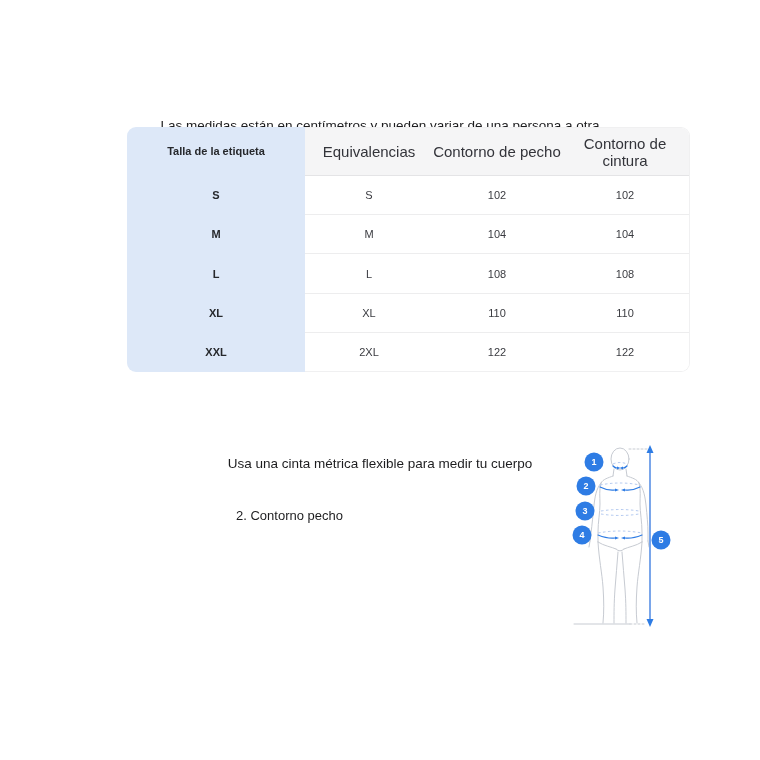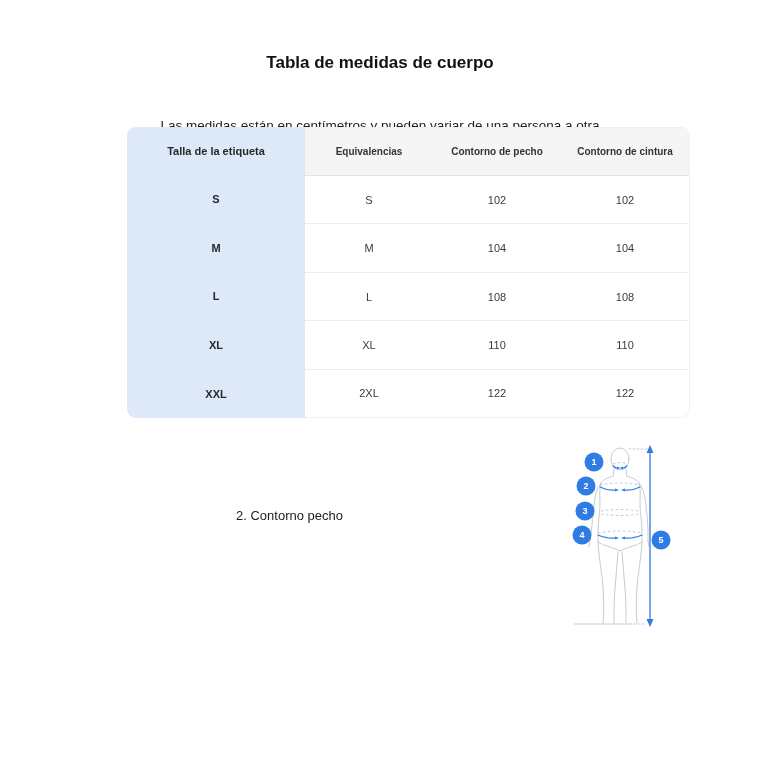--- a/index.html
+++ b/index.html
@@ -6,32 +6,32 @@
   html,body { background:#fff; }
   body { font-family:"Liberation Sans", sans-serif; color:#1c1c1e; }
   .canvas { position:relative; width:760px; height:760px; background:#ffffff; overflow:hidden; }
 
   .h1 { position:absolute; left:380px; top:53px; transform:translateX(-50%);
         font-size:17px; font-weight:700; color:#111; white-space:nowrap; }
   .sub1 { position:absolute; left:380px; top:83px; transform:translateX(-50%);
         font-size:13.5px; color:#1d1d1f; white-space:nowrap;margin-top:35px; }
 
   
-  .size-table { position:absolute; left:127px; top:127px; width:563px; height:291px; display:flex; }
+  .size-table { position:absolute; left:127px; top:127px; width:563px; height:245px; display:flex; }
   .label-col { width:178px; background:#dde8f8; border-radius:9px 0 0 9px;
                display:flex; flex-direction:column; }
   .label-head { height:48px; display:flex; align-items:center; justify-content:center;
                 font-size:11px; font-weight:700; color:#26282c; }
   .label-cell { flex:1; display:flex; align-items:center; justify-content:center;
                 font-size:11px; font-weight:700; color:#26282c; }
   .data-col { flex:1; display:flex; flex-direction:column;
               border:1px solid #f0f0f1; border-left:none; border-radius:0 9px 9px 0; overflow:hidden; }
   .data-head-row { height:48px; background:#f5f5f6; display:grid; grid-template-columns:1fr 1fr 1fr;
                    align-items:center; border-bottom:1px solid #e4e4e6; }
-  .data-head-row > div { text-align:center; font-size:10px; font-weight:700; color:#33343a; }
+  .data-head-row > div { text-align:center; font-size:15px; font-weight:400; color:#33343a; }
   .data-row { flex:1; display:grid; grid-template-columns:1fr 1fr 1fr; align-items:center;
               background:#fff; border-bottom:1px solid #ededee; }
   .data-row:last-child { border-bottom:none; }
   .data-row > div { text-align:center; font-size:11px; color:#3a3b40; }
 
   
   .h2 { position:absolute; left:406px; top:419px; transform:translateX(-50%);
         font-size:16px; font-weight:700; color:#111; white-space:nowrap; }
   .sub2 { position:absolute; left:380px; top:456px; transform:translateX(-50%);
         font-size:13.5px; color:#1d1d1f; white-space:nowrap; }
@@ -43,21 +43,20 @@
 
   .figure { position:absolute; left:568px; top:437px; }
   .badge-num { font-size:9px; font-weight:700; fill:#ffffff;
                font-family:"Liberation Sans", sans-serif; }
 </style>
 </head>
 <body>
 
 <div class="canvas">
 
-  <div class="h1">Tabla de medidas de cuerpo</div>
   <div class="sub1">Las medidas están en centímetros y pueden variar de una persona a otra</div>
 
   <div class="size-table">
     <div class="label-col">
       <div class="label-head">Talla de la etiqueta</div>
       <div class="label-cell">S</div>
       <div class="label-cell">M</div>
       <div class="label-cell">L</div>
       <div class="label-cell">XL</div>
       <div class="label-cell">XXL</div>
@@ -89,20 +88,21 @@
         <div>110</div>
       </div>
       <div class="data-row">
         <div>2XL</div>
         <div>122</div>
         <div>122</div>
       </div>
     </div>
   </div>
 
+  <div class="sub2">Usa una cinta métrica flexible para medir tu cuerpo</div>
 
   <div class="steps">
     <div class="step">
       <div class="step-title">
         <span>2.</span>
         <span>Contorno pecho</span>
       </div>
     </div>
   </div>
 

